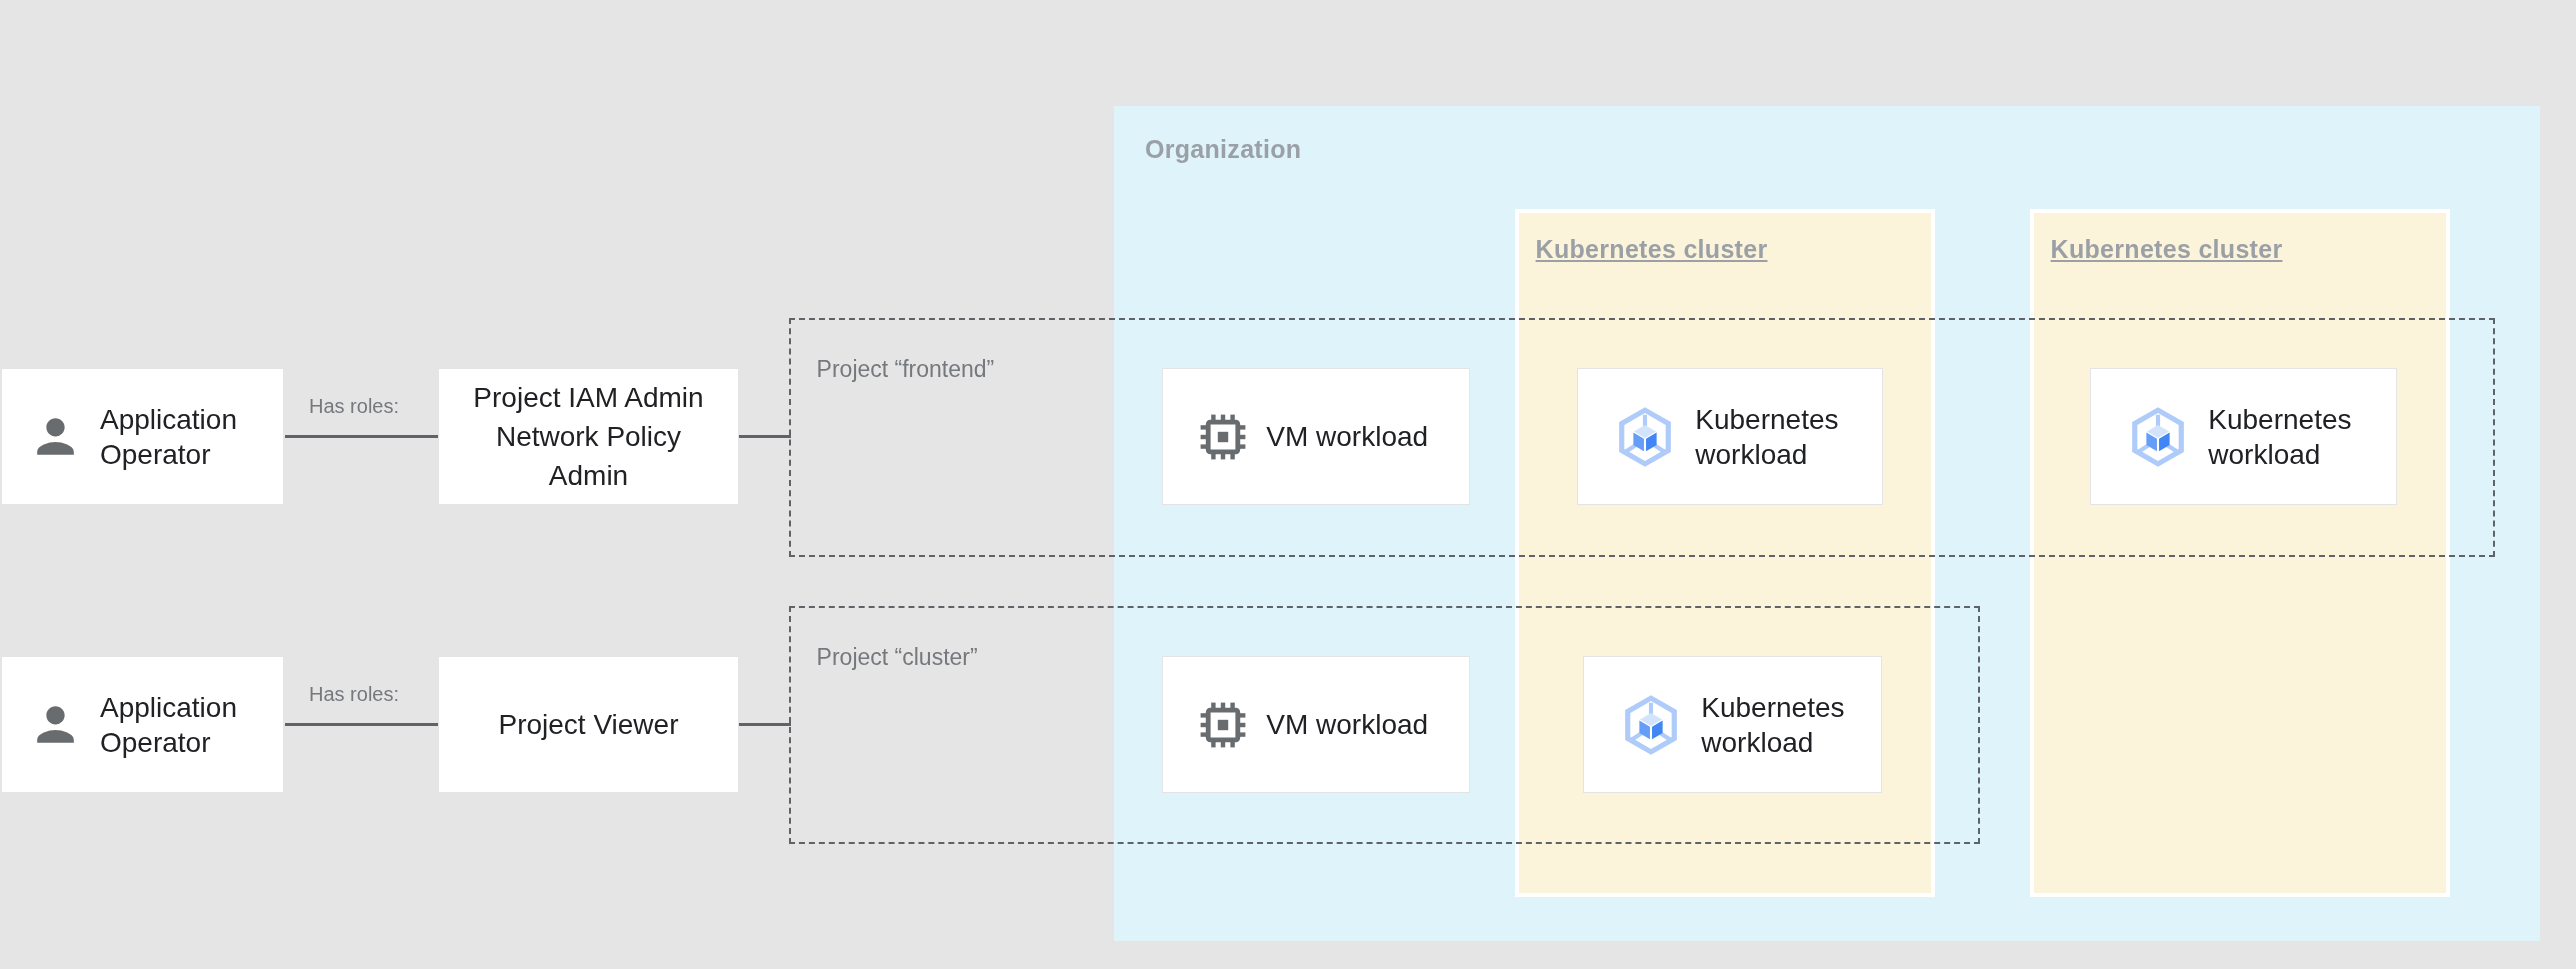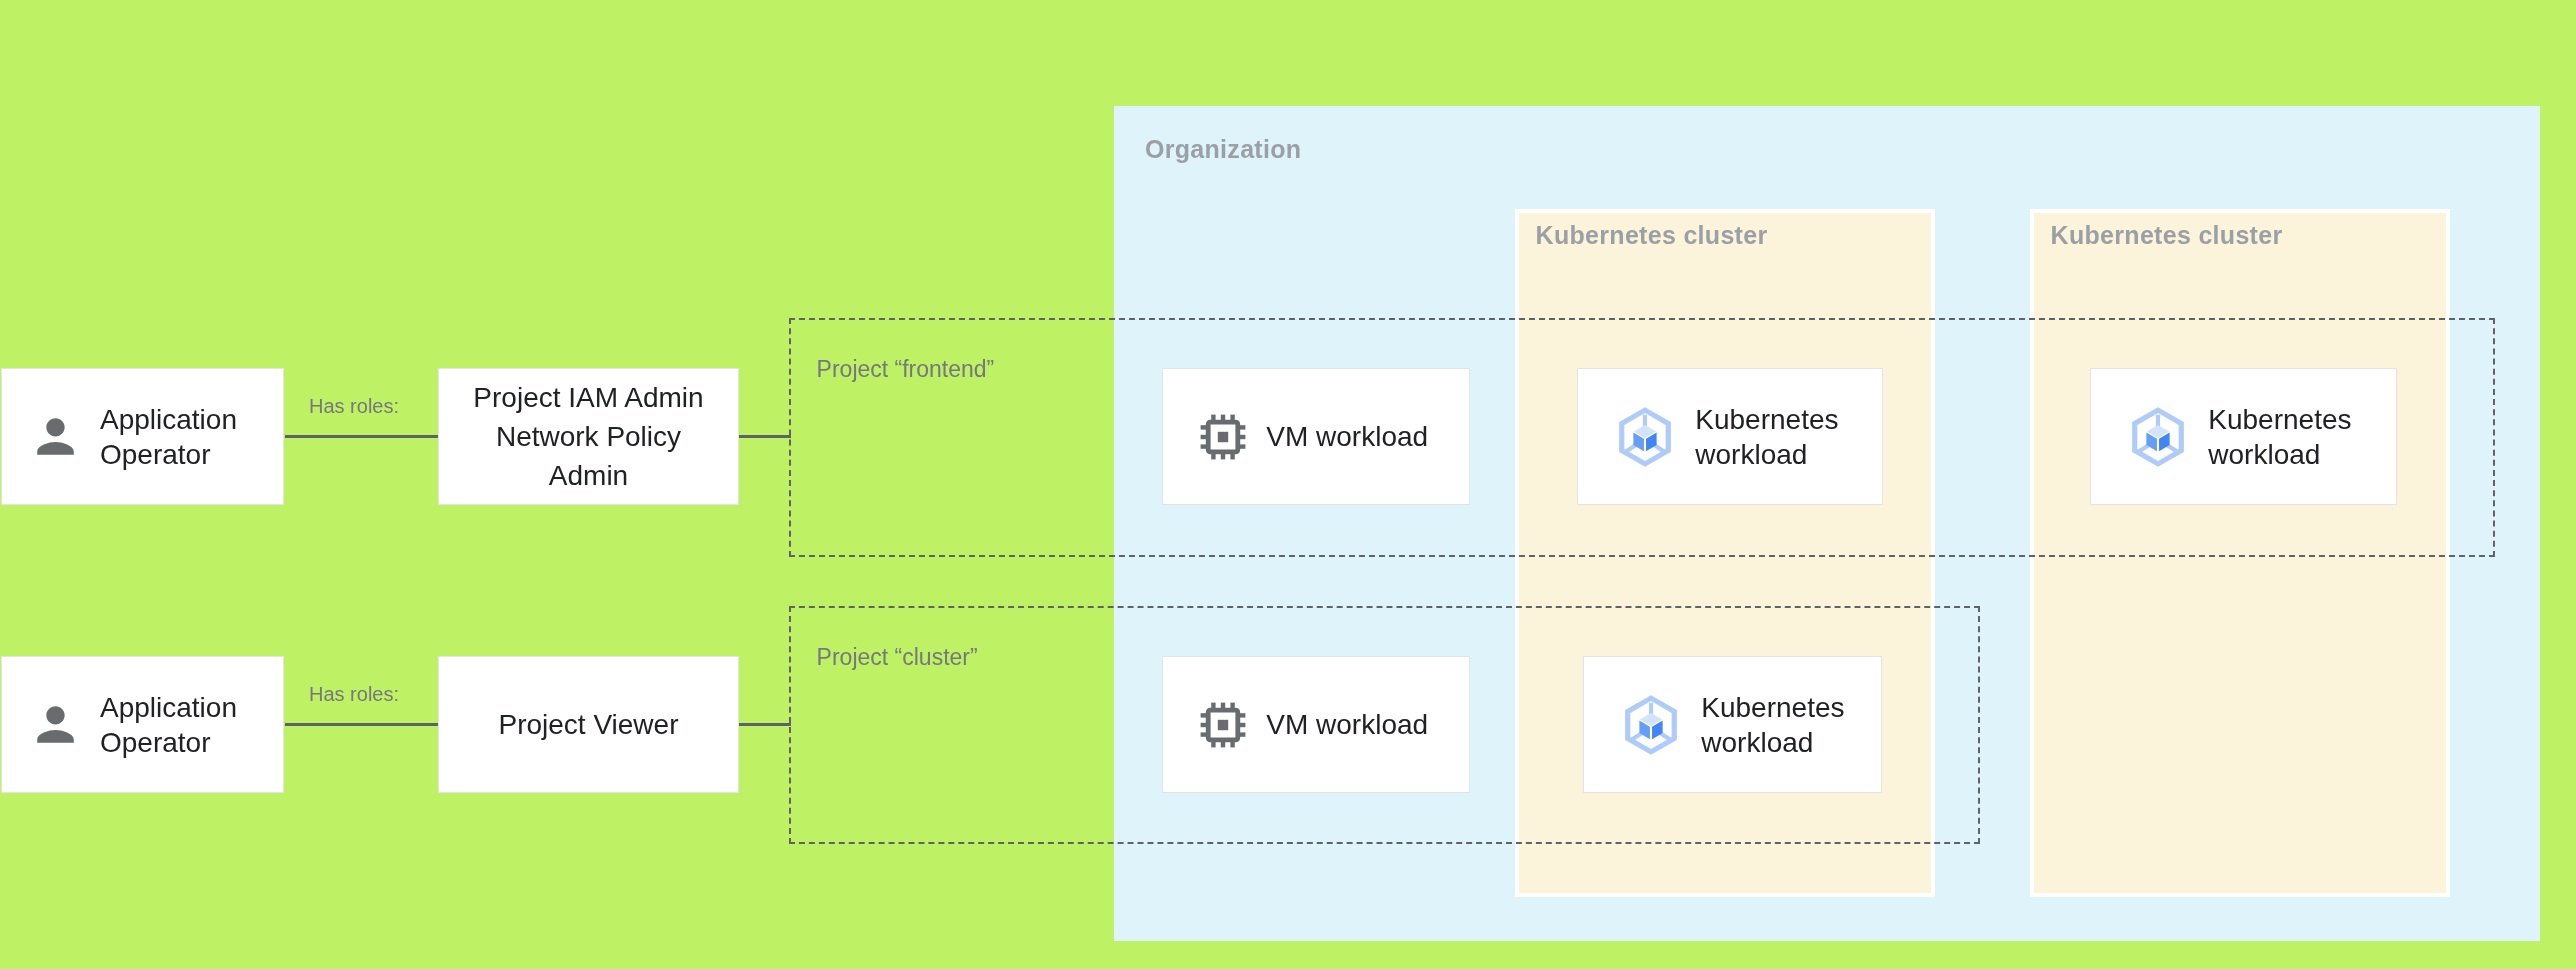--- a/index.html
+++ b/index.html
@@ -11,37 +11,37 @@
     --text-black:#202124;
     --box-border:#e3e4e6;
     --icon-gray:#696c6e;
     --gke-ring:#aecbfa;
     --gke-top:#d2e3fc;
     --gke-left:#669df6;
     --gke-right:#4285f4;
   }
   html,body{margin:0;padding:0;background:#fff;}
   .canvas{
-    position:relative;width:2576px;height:970px;background:#bef264;overflow:hidden;
+    position:relative;width:2576px;height:970px;background:#e5e5e5;overflow:hidden;
     font-family:"Liberation Sans","DejaVu Sans",sans-serif;
   }
   .zone{position:absolute;}
   .org-zone{left:1114px;top:106px;width:1426px;height:835px;background:var(--org-blue);}
   .zone-label{
     position:absolute;font-weight:bold;font-size:25px;color:var(--zone-label-gray);
     white-space:nowrap;letter-spacing:0.3px;
   }
   .org-zone .zone-label{left:31px;top:29px;}
   .cluster-zone{
     position:absolute;top:209px;width:420px;height:688px;
     background:var(--cluster-yellow);border:4.8px solid #ffffff;box-sizing:border-box;
   }
   .cluster-a{left:1515px;}
   .cluster-b{left:2030px;}
-  .cluster-zone .zone-label{left:16.6px;top:8px;}
+  .cluster-zone .zone-label{left:16.6px;top:22px;text-decoration:underline;}
   .project-box{
     position:absolute;border:2.1px dashed var(--line-gray);box-sizing:border-box;background:transparent;
   }
   .project-frontend{left:789px;top:318px;width:1706px;height:239px;}
   .project-backend{left:789px;top:606px;width:1191px;height:238px;}
   .project-label{
     position:absolute;left:25.6px;top:36px;font-size:23px;color:var(--muted-gray);white-space:nowrap;
   }
   .connector{position:absolute;height:2.8px;background:var(--line-gray);}
   .edge-label{

